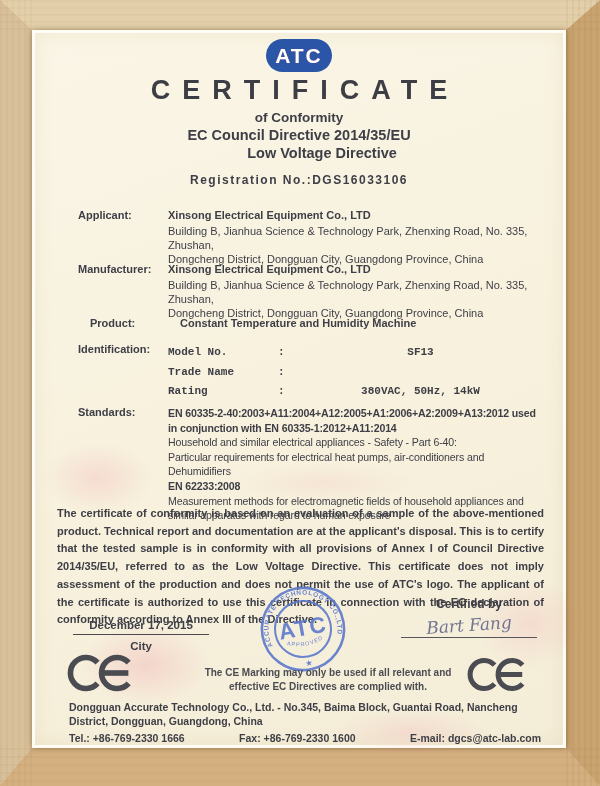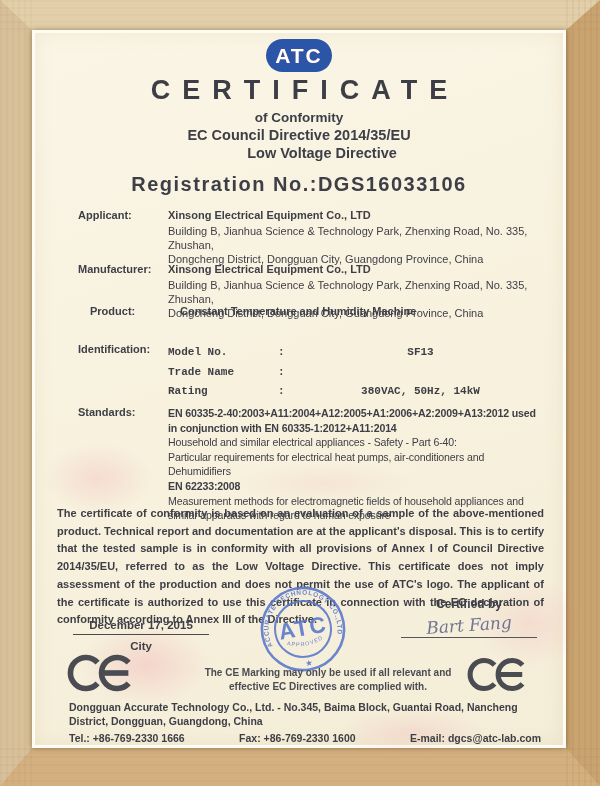--- a/index.html
+++ b/index.html
@@ -22,21 +22,21 @@
   .stain{position:absolute;pointer-events:none;}
 
   
   .logo-pill{position:absolute;top:6px;left:50%;transform:translateX(-50%);width:66px;height:33px;background:#2b56a7;border-radius:17px;
     display:flex;align-items:center;justify-content:center;color:#ffffff;font-weight:bold;font-size:21px;letter-spacing:2px;
     text-shadow:0 0 1px rgba(210,60,60,.55);}
   .title{position:absolute;top:42px;left:0;width:100%;text-align:center;font-size:27px;font-weight:bold;letter-spacing:12px;text-indent:12px;color:#3d3d45;}
   .sub1{position:absolute;top:77px;left:0;width:100%;text-align:center;font-size:13.5px;font-weight:bold;}
   .sub2{position:absolute;top:94px;left:0;width:100%;text-align:center;font-size:14.5px;font-weight:bold;}
   .sub3{position:absolute;top:112px;left:0;width:100%;text-align:center;font-size:14.5px;font-weight:bold;margin-left:23px;}
-  .reg{position:absolute;top:140px;left:0;width:100%;text-align:center;font-size:20px;font-weight:bold;letter-spacing:1.5px;}
+  .reg{position:absolute;top:140px;left:0;width:100%;text-align:center;font-size:12px;font-weight:bold;letter-spacing:1.5px;}
 
   
   .fields{position:absolute;left:43px;top:176px;right:18px;font-size:11px;}
   .frow{position:absolute;left:0;right:0;display:grid;grid-template-columns:84px 1fr;column-gap:6px;}
   .lbl{font-weight:bold;}
   .vname{font-weight:bold;}
   .addr{line-height:14px;}
   .ident-grid{display:grid;grid-template-columns:110px 18px 1fr;line-height:19.5px;font-family:Liberation Mono, monospace;}
   .ident-grid .k{font-weight:bold;}
   .ident-grid .c{font-weight:bold;}
@@ -109,21 +109,21 @@
 
         <div class="frow" style="top:54px;">
           <div class="lbl">Manufacturer:</div>
           <div>
             <div class="vname">Xinsong Electrical Equipment Co., LTD</div>
             <div class="addr" style="margin-top:3px;">Building B, Jianhua Science &amp; Technology Park, Zhenxing Road, No. 335, Zhushan,</div>
             <div class="addr">Dongcheng District, Dongguan City, Guangdong Province, China</div>
           </div>
         </div>
 
-        <div class="frow" style="top:96px;padding-left:12px;">
+        <div class="frow" style="top:108px;padding-left:12px;">
           <div class="lbl">Product:</div>
           <div class="vname">Constant Temperature and Humidity Machine</div>
         </div>
 
         <div class="frow" style="top:134px;">
           <div class="lbl">Identification:</div>
           <div>
             <div class="ident-grid">
               <span class="k">Model No.</span>
               <span class="c">:</span>

